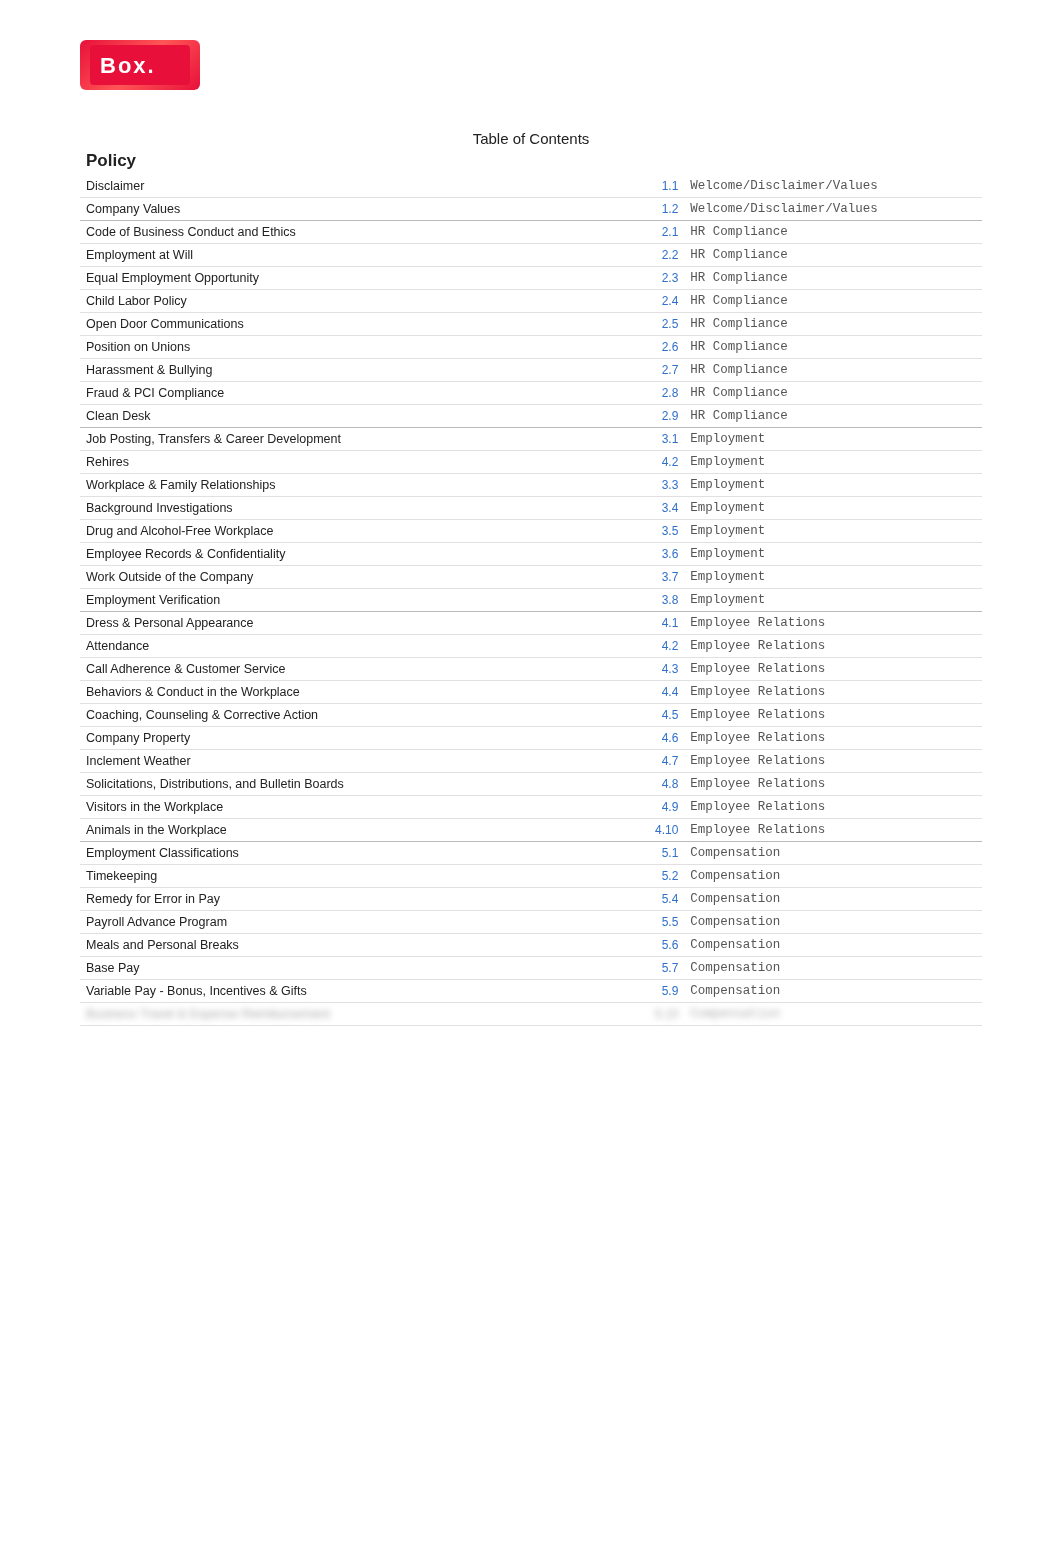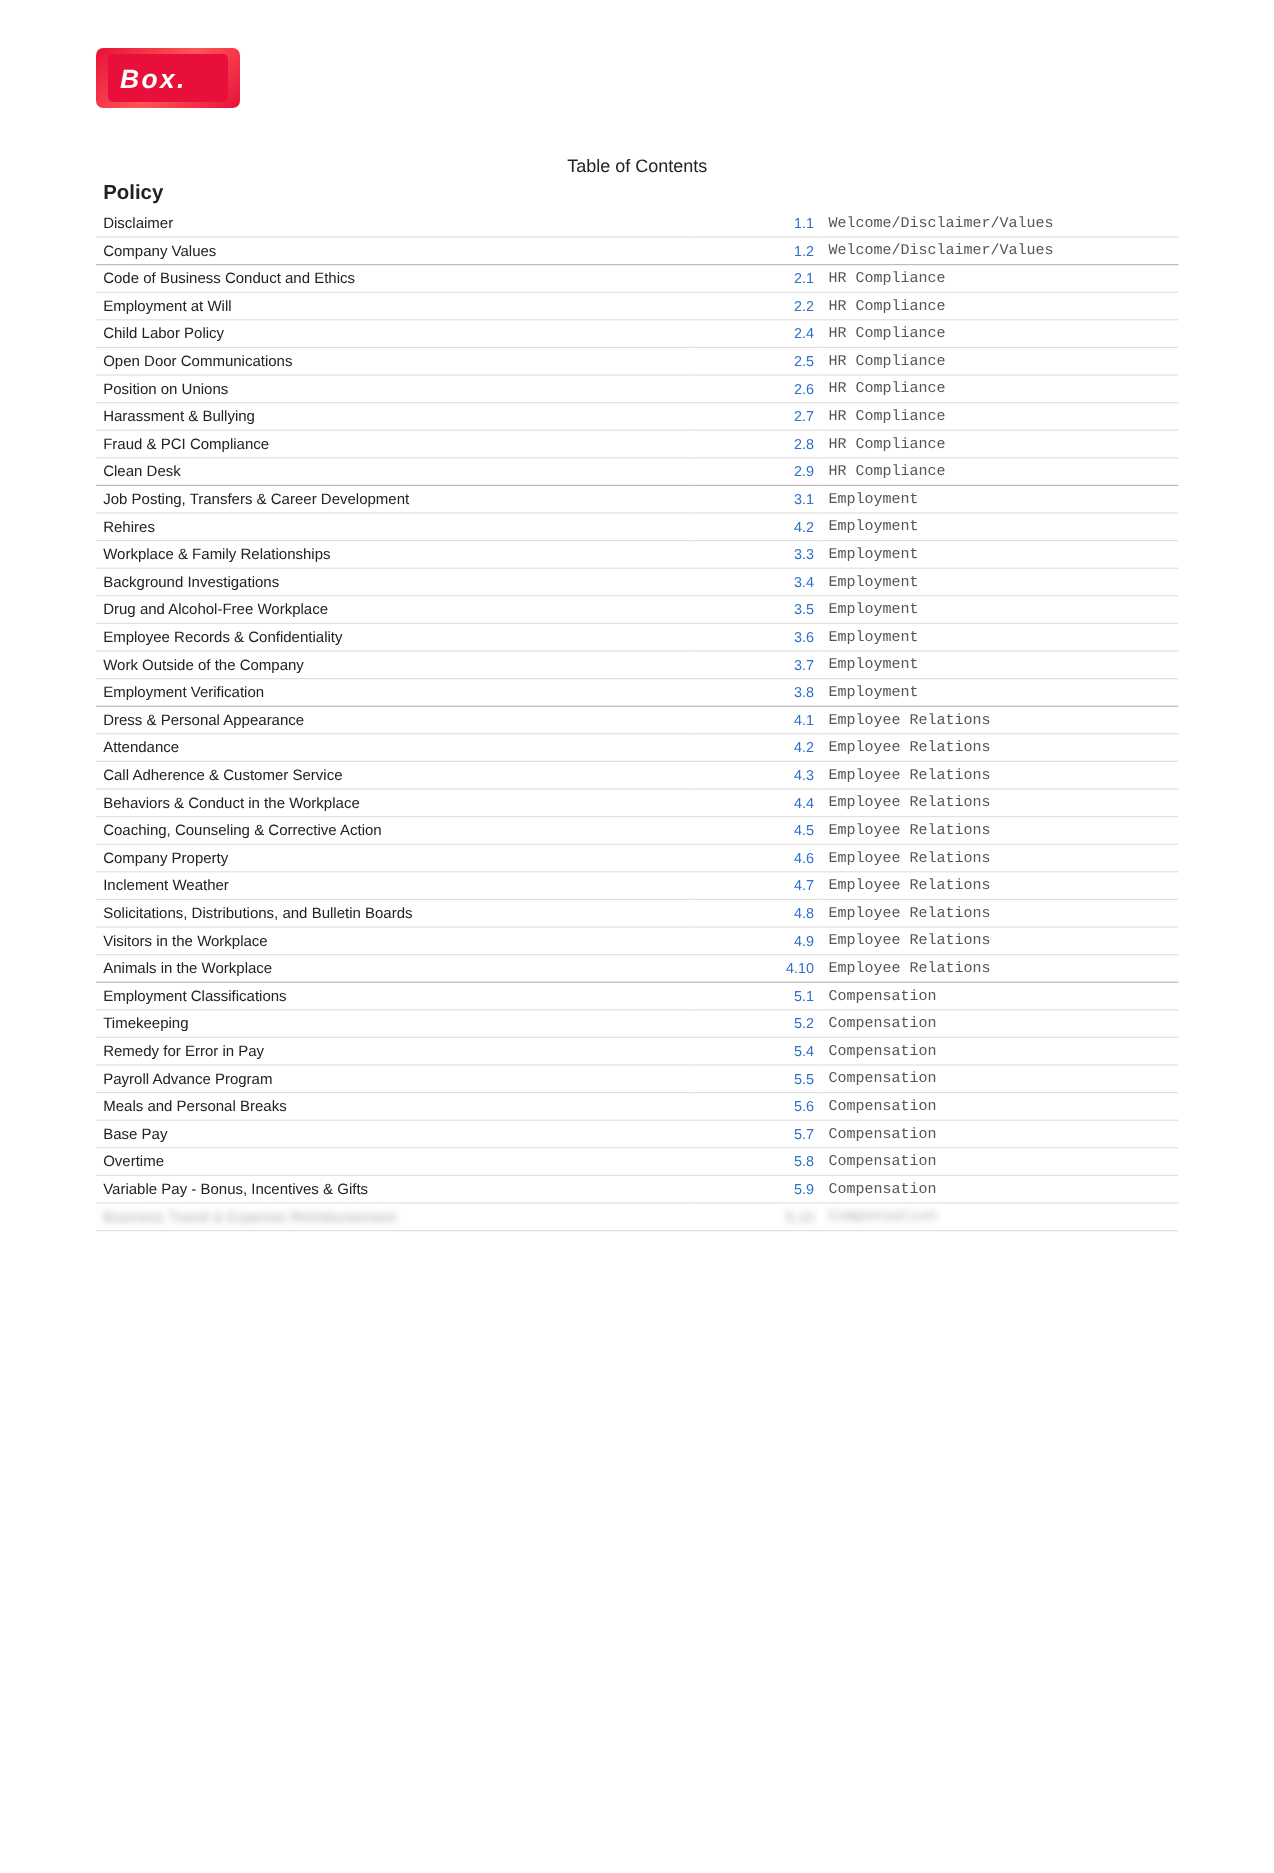--- a/index.html
+++ b/index.html
@@ -19,21 +19,20 @@
       height: 50px;
       background: linear-gradient(135deg, #e8103a 0%, #f55 50%, #e8103a 100%);
       border-radius: 6px;
       display: flex;
       align-items: center;
       justify-content: center;
       font-size: 22px;
       font-weight: bold;
       color: #fff;
       letter-spacing: 2px;
-      font-style: italic;
     }
     .toc-title {
       text-align: center;
       font-size: 15px;
       font-weight: normal;
       color: #222;
     }
     .policy-header {
       font-size: 17px;
       font-weight: bold;
@@ -119,20 +118,25 @@
         <td class="col-policy">Code of Business Conduct and Ethics</td>
         <td class="col-number">2.1</td>
         <td class="col-category">HR Compliance</td>
       </tr>
       <tr>
         <td class="col-policy">Employment at Will</td>
         <td class="col-number">2.2</td>
         <td class="col-category">HR Compliance</td>
       </tr>
       <tr>
+        <td class="col-policy">Equal Employment Opportunity</td>
+        <td class="col-number">2.3</td>
+        <td class="col-category">HR Compliance</td>
+      </tr>
+      <tr>
         <td class="col-policy">Child Labor Policy</td>
         <td class="col-number">2.4</td>
         <td class="col-category">HR Compliance</td>
       </tr>
       <tr>
         <td class="col-policy">Open Door Communications</td>
         <td class="col-number">2.5</td>
         <td class="col-category">HR Compliance</td>
       </tr>
       <tr>
@@ -266,25 +270,20 @@
         <td class="col-category">Compensation</td>
       </tr>
       <tr>
         <td class="col-policy">Meals and Personal Breaks</td>
         <td class="col-number">5.6</td>
         <td class="col-category">Compensation</td>
       </tr>
       <tr>
         <td class="col-policy">Base Pay</td>
         <td class="col-number">5.7</td>
-        <td class="col-category">Compensation</td>
-      </tr>
-      <tr>
-        <td class="col-policy">Overtime</td>
-        <td class="col-number">5.8</td>
         <td class="col-category">Compensation</td>
       </tr>
       <tr>
         <td class="col-policy">Variable Pay - Bonus, Incentives &amp; Gifts</td>
         <td class="col-number">5.9</td>
         <td class="col-category">Compensation</td>
       </tr>
       <tr>
         <td class="col-policy blurred">Business Travel &amp; Expense Reimbursement</td>
         <td class="col-number blurred">5.10</td>

